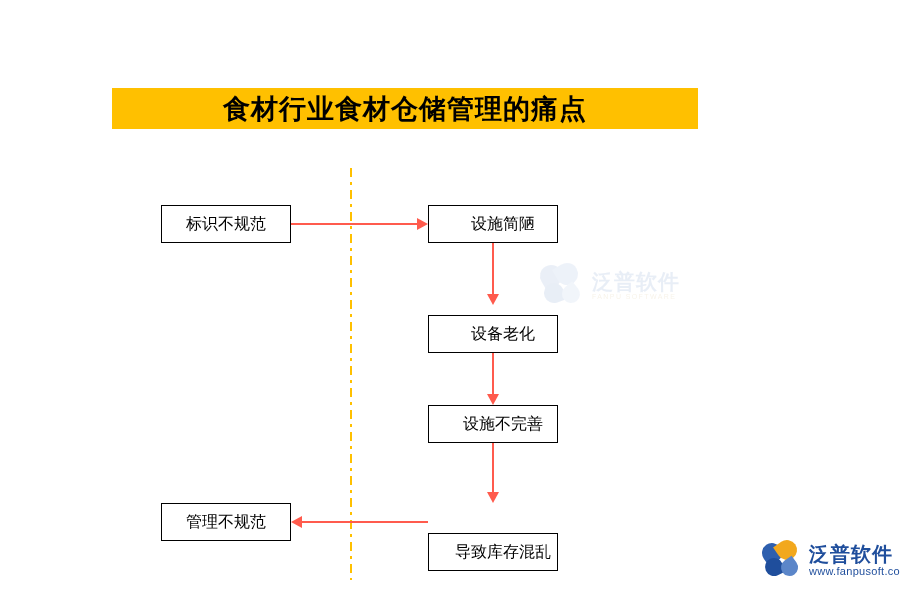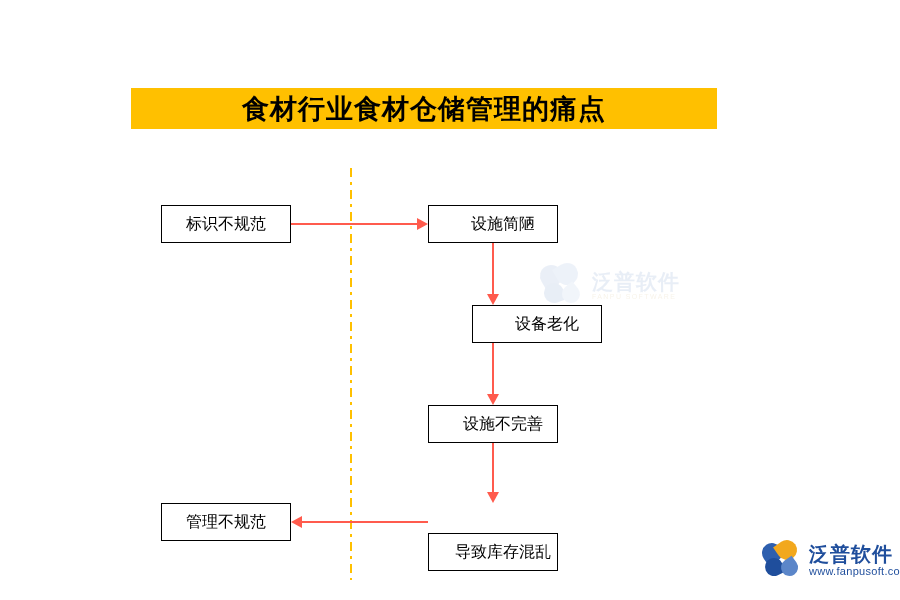--- a/index.html
+++ b/index.html
@@ -16,21 +16,21 @@
   #canvas {
     position: relative;
     width: 900px;
     height: 600px;
     background: #ffffff;
   }
 
   
   .title-banner {
     position: absolute;
-    left: 131px;
+    left: 112px;
     top: 88px;
     width: 586px;
     height: 41px;
     background: #FFC000;
     display: flex;
     align-items: center;
     justify-content: center;
   }
   .title-text {
     font-family: "Liberation Serif", serif;
@@ -71,21 +71,21 @@
     font-family: "Liberation Serif", serif;
     font-size: 16px;
     color: #000000;
     white-space: nowrap;
   }
   .node-left  { width: 130px; height: 38px; left: 161px; }
   .node-right { width: 130px; height: 38px; left: 428px; padding-left: 20px; }
 
   #node-facility-incomplete { top: 205px; }
   #node-facility-simple     { top: 205px; }
-  #node-equipment-aging     { top: 305px; margin-left: 44px; }
+  #node-equipment-aging     { top: 315px; }
   #node-label-nonstandard   { top: 405px; }
   #node-inventory-chaos     { top: 533px; }
   #node-management-nonstd   { top: 503px; }
 
   
   .arrow {
     position: absolute;
   }
   .arrow-line-h {
     position: absolute;

